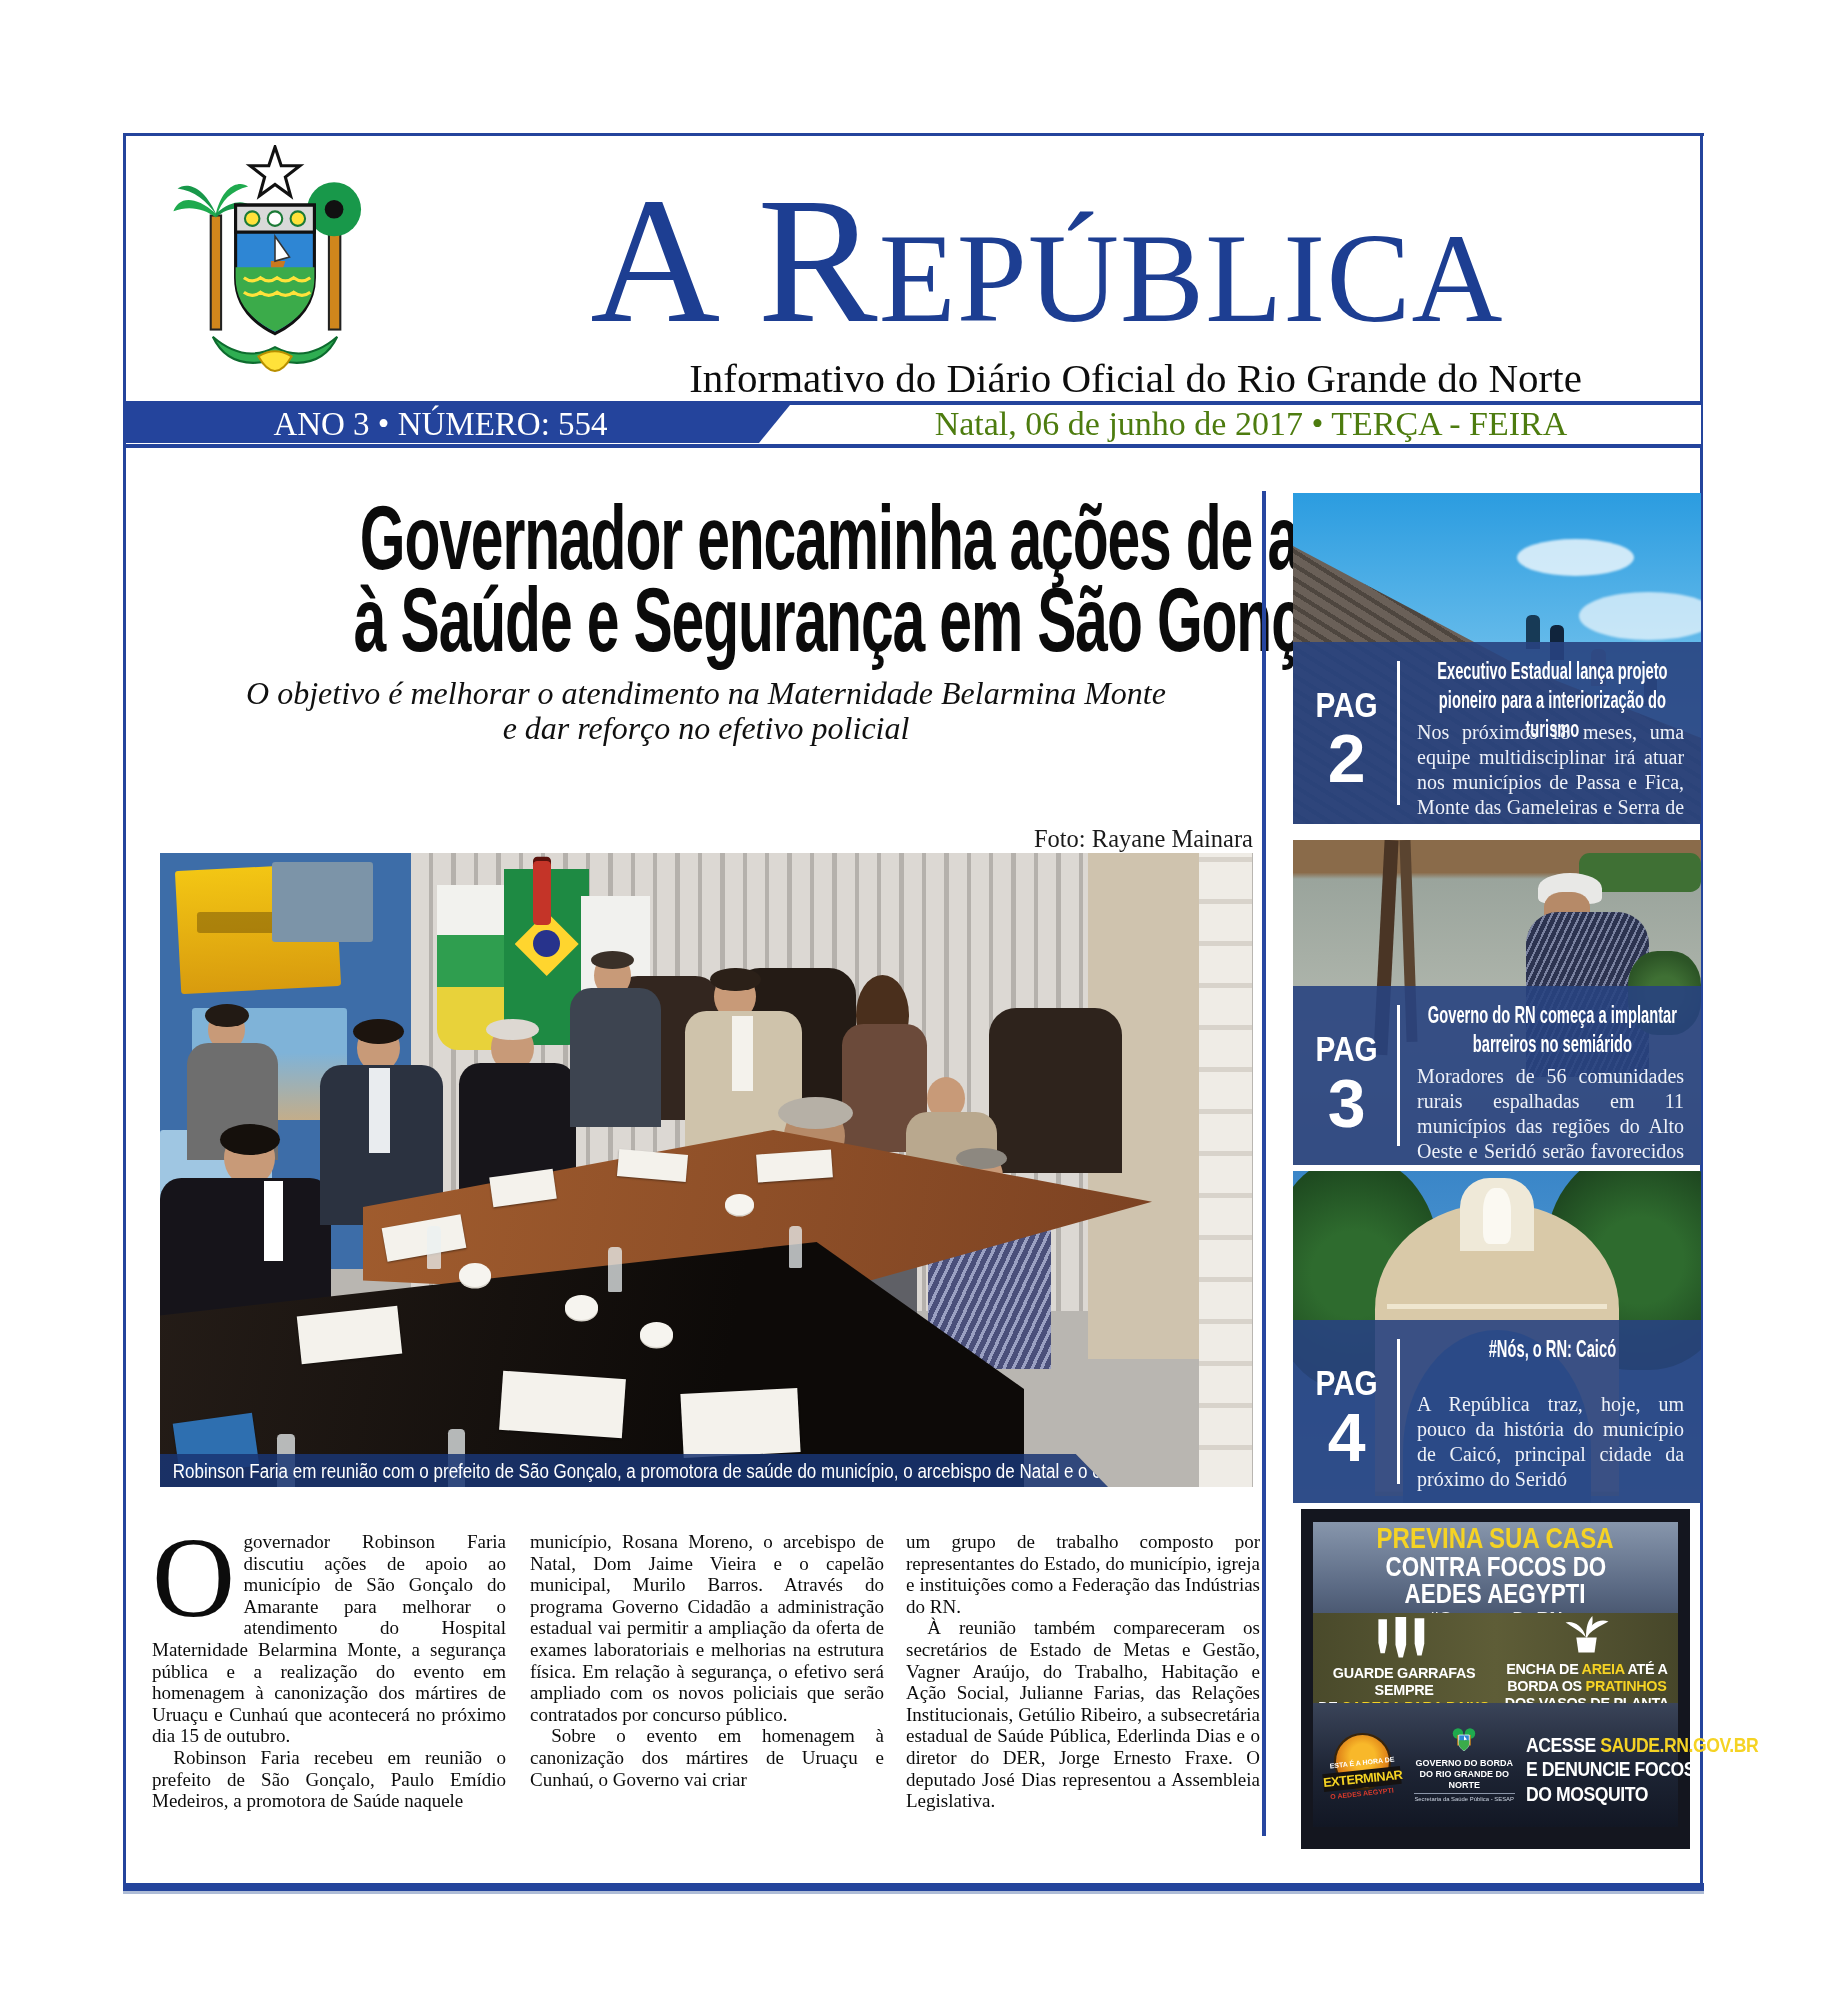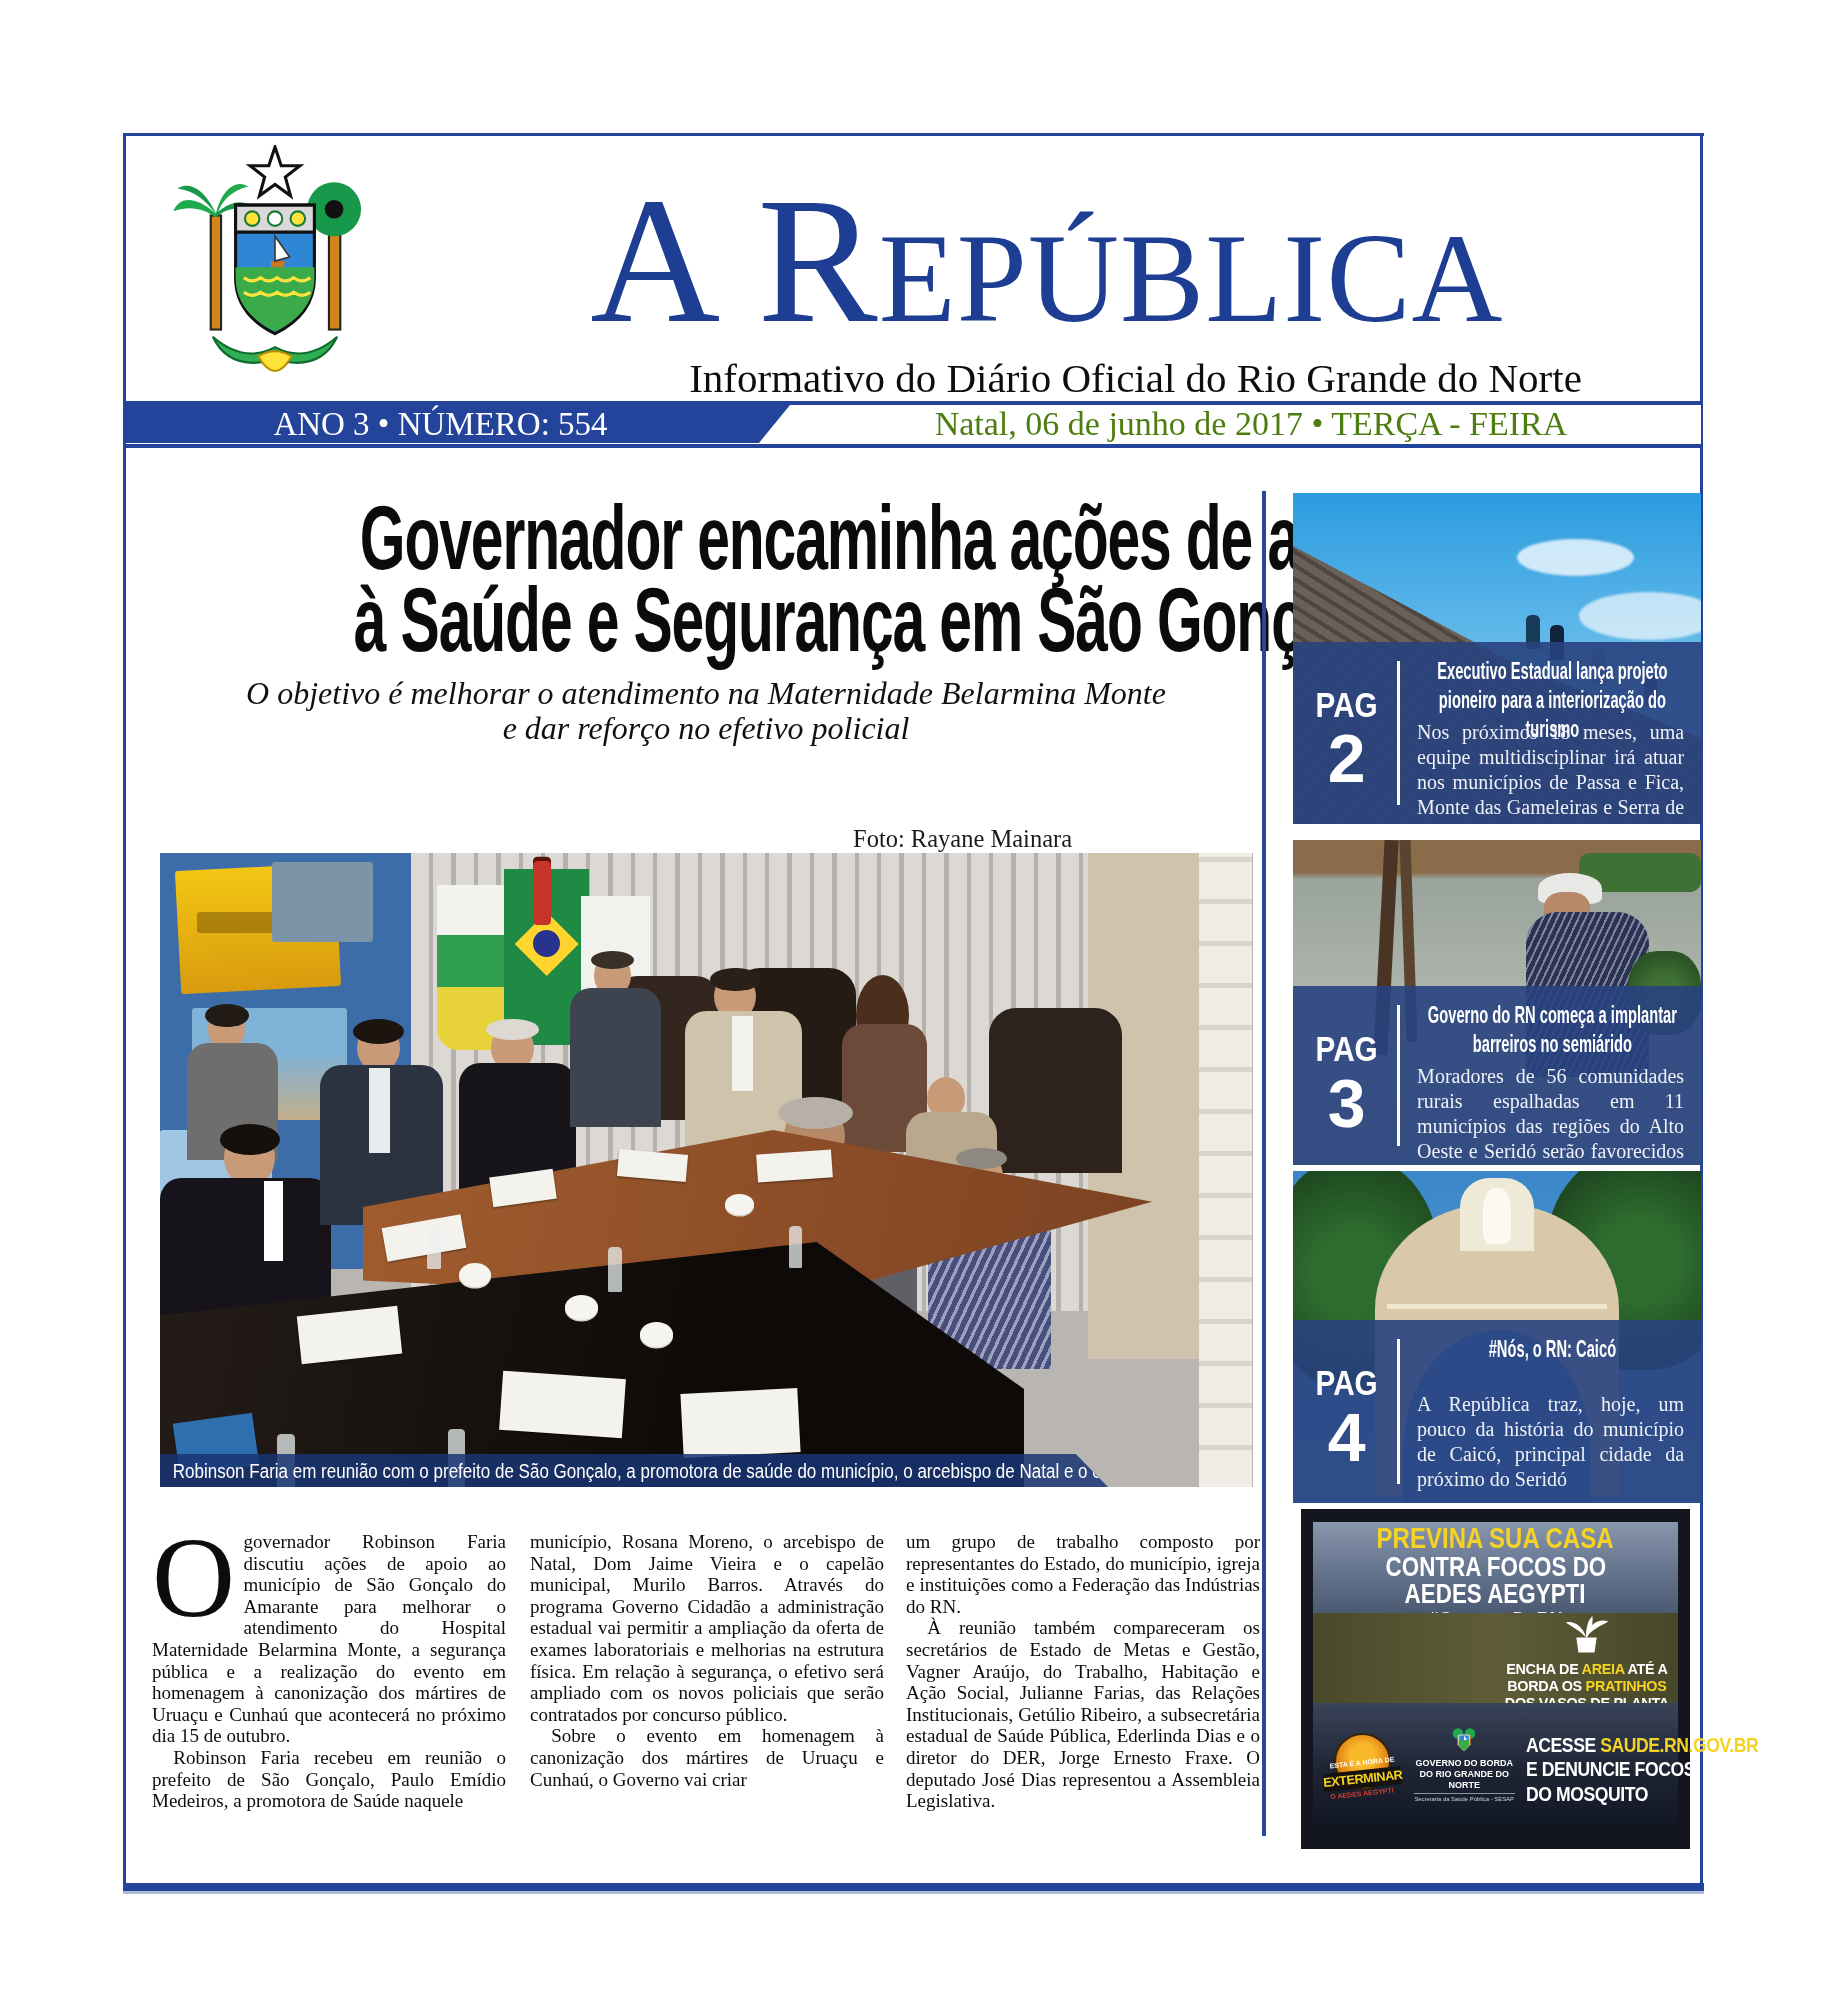--- a/index.html
+++ b/index.html
@@ -21,21 +21,21 @@
   #edition{position:absolute;left:32px;top:0;width:565px;height:38px;line-height:38px;text-align:center;
      color:#fff;font-size:33px;}
   #dateline{position:absolute;left:709px;top:0;width:832px;height:38px;line-height:38px;text-align:center;
      color:#4d7c0f;font-size:34px;}
   
   .hl{left:133px;width:1125px;text-align:center;color:#0b0b0b;}
   .hl span{display:inline-block;white-space:nowrap;font-family:"Liberation Sans",sans-serif;
      font-weight:bold;font-size:84px;line-height:80px;transform:scale(0.70,1.08);letter-spacing:-1.6px;}
   #deck{left:237px;top:676px;width:938px;text-align:center;font-style:italic;
      font-size:32px;line-height:35px;color:#101010;}
-  #credit{left:853px;top:825px;width:400px;text-align:left;font-size:24.5px;color:#1a1a1a;}
+  #credit{left:853px;top:825px;width:400px;text-align:right;font-size:24.5px;color:#1a1a1a;}
   
   #photo{left:160px;top:853px;width:1093px;height:634px;overflow:hidden;background:#b9b6b1;}
   #photo .blinds{left:251px;top:0;width:693px;height:458px;
      background:repeating-linear-gradient(90deg,#dcd8d3 0 18px,#b5b1ac 18px 22.4px);}
   #photo .wallbeige{left:928px;top:0;width:123px;height:506px;background:#cfc3ae;}
   #photo .walltile{left:1039px;top:0;width:53px;height:634px;
      background:repeating-linear-gradient(0deg,#efece6 0 37px,#d8d3cb 37px 42px);}
   #photo .collage{left:0;top:0;width:251px;height:416px;background:#3d6da8;}
   .tile{position:absolute;border-radius:3.2px;}
   .person{position:absolute;}
@@ -345,20 +345,31 @@
   </div>
 
   <div class="abs" id="ad">
     <div class="sec" id="adtop">
       <div class="t1"><span class="cond">PREVINA SUA CASA</span></div>
       <div class="t2"><span class="cond">CONTRA FOCOS DO</span></div>
       <div class="t3"><span class="cond">AEDES AEGYPTI</span></div>
       <div class="tag">#GovernoDoRN</div>
     </div>
     <div class="sec" id="admid">
+      <div class="tipbox" style="left:0;">
+        <svg width="64" height="46" viewBox="0 0 60 43" style="margin-top:4.3px;">
+          <g fill="#fff">
+            <path d="M6 2 h8 v22 l-2 10 h-4 l-2 -10 Z"></path>
+            <path d="M22 0 h10 v26 l-3 12 h-4 l-3 -12 Z"></path>
+            <path d="M40 1 h9 v24 l-2.5 11 h-4 l-2.5 -11 Z"></path>
+          </g>
+        </svg>
+        <div class="tiptxt">GUARDE GARRAFAS SEMPRE</div>
+        <div class="tiptxt"><span>DE </span><span class="ylw">CABEÇA PARA BAIXO</span></div>
+      </div>
       <div class="tipbox" style="left:50%;">
         <svg width="59" height="43" viewBox="0 0 55 40" style="margin-top:3.2px;">
           <g fill="#fff">
             <path d="M20 34 h15 l2 -14 h-19 Z"></path>
             <path d="M27 20 C24 8 14 4 8 6 C14 10 22 14 27 20 Z"></path>
             <path d="M27 20 C30 6 40 2 48 5 C40 9 31 14 27 20 Z"></path>
             <path d="M27 20 C27 10 29 4 33 0 C34 8 31 15 28 20 Z"></path>
           </g>
         </svg>
         <div class="tiptxt"><span>ENCHA DE </span><span class="ylw">AREIA</span><span> ATÉ A</span></div>

